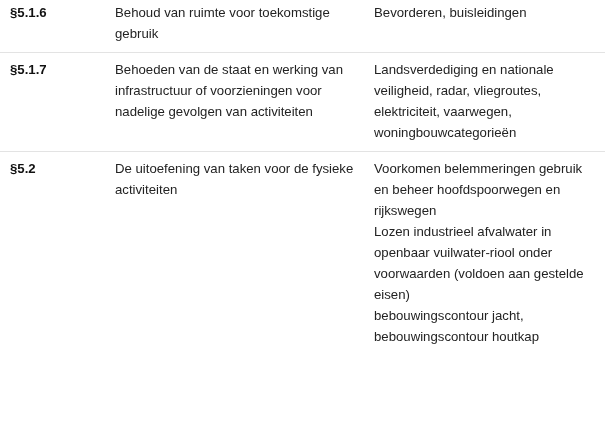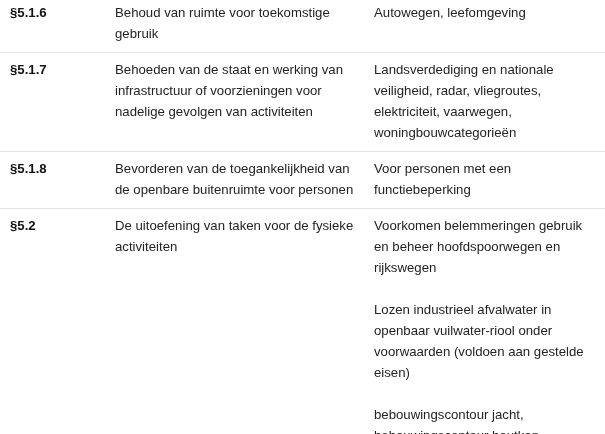--- a/index.html
+++ b/index.html
@@ -54,58 +54,48 @@
 
   td.cell-notes {
     padding-left: 4px;
   }
 
   .para {
     margin: 0;
   }
   
   .para + .para {
-    margin-top: 21px;
   }
 </style>
 </head>
 <body>
 
 <table class="doc-table">
   <colgroup>
     <col class="col-ref">
     <col class="col-desc">
     <col class="col-notes">
   </colgroup>
   <tbody>
       <tr>
         <td class="cell-ref">§5.1.6</td>
         <td class="cell-desc">
           <div class="para">Behoud van ruimte voor toekomstige gebruik</div>
         </td>
         <td class="cell-notes">
-          <div class="para">Autowegen, leefomgeving</div>
+          <div class="para">Bevorderen, buisleidingen</div>
         </td>
       </tr>
       <tr>
         <td class="cell-ref">§5.1.7</td>
         <td class="cell-desc">
           <div class="para">Behoeden van de staat en werking van infrastructuur of voorzieningen voor nadelige gevolgen van activiteiten</div>
         </td>
         <td class="cell-notes">
           <div class="para">Landsverdediging en nationale veiligheid, radar, vliegroutes, elektriciteit, vaarwegen, woningbouwcategorieën</div>
-        </td>
-      </tr>
-      <tr>
-        <td class="cell-ref">§5.1.8</td>
-        <td class="cell-desc">
-          <div class="para">Bevorderen van de toegankelijkheid van de openbare buitenruimte voor personen</div>
-        </td>
-        <td class="cell-notes">
-          <div class="para">Voor personen met een functiebeperking</div>
         </td>
       </tr>
       <tr>
         <td class="cell-ref">§5.2</td>
         <td class="cell-desc">
           <div class="para">De uitoefening van taken voor de fysieke activiteiten</div>
         </td>
         <td class="cell-notes">
           <div class="para">Voorkomen belemmeringen gebruik en beheer hoofdspoorwegen en rijkswegen</div>
           <div class="para">Lozen industrieel afvalwater in openbaar vuilwater-riool onder voorwaarden (voldoen aan gestelde eisen)</div>

